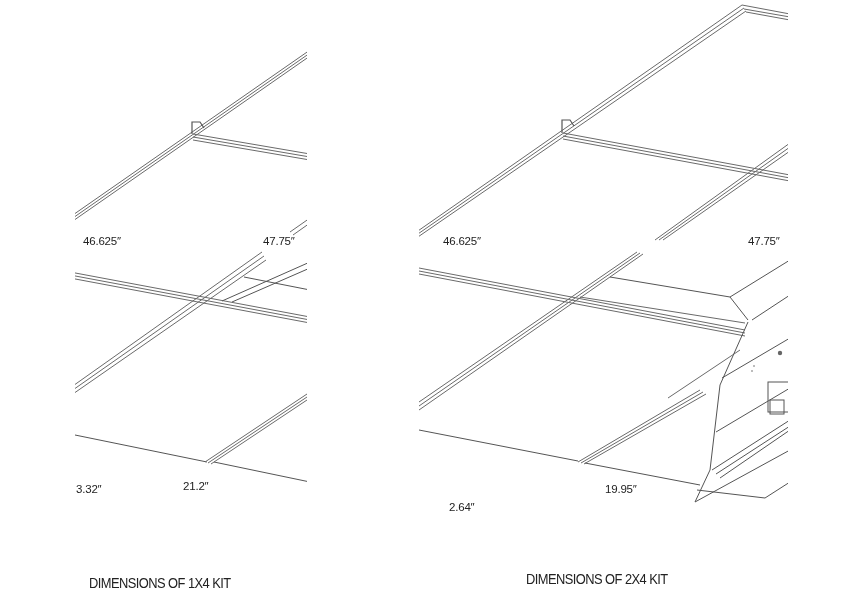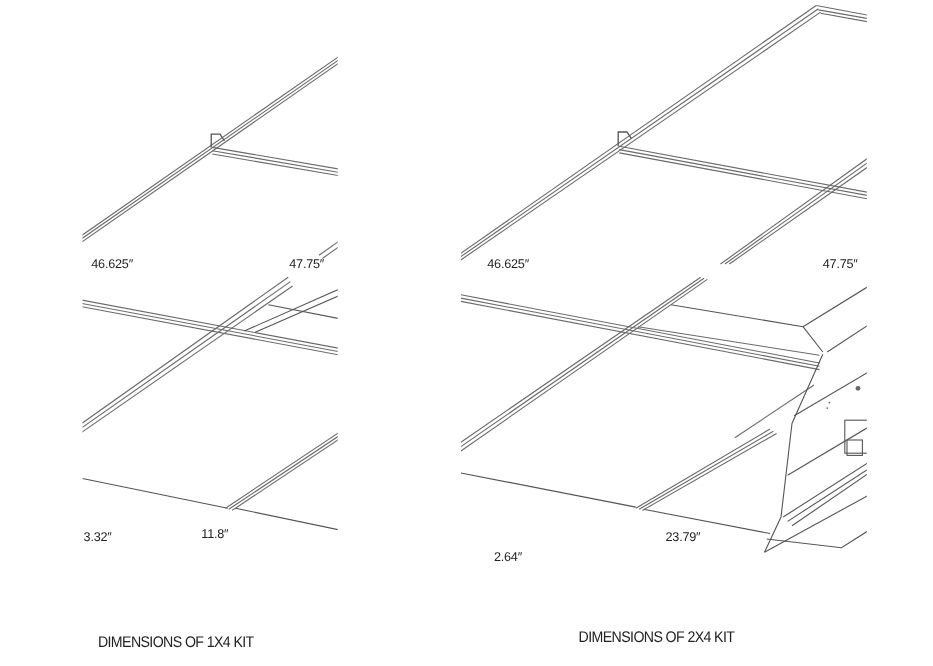--- a/index.html
+++ b/index.html
@@ -140,22 +140,22 @@
         <circle cx="780" cy="353" r="2.2" fill="#666"></circle>
         <circle cx="752" cy="371" r="0.8" fill="#666"></circle>
         <circle cx="754" cy="366" r="0.8" fill="#666"></circle>
       </g>
     </g>
   </svg>
 
   <span class="dim" style="left:83px;top:235px;">46.625″</span>
   <span class="dim" style="left:263px;top:235px;">47.75″</span>
   <span class="dim" style="left:76px;top:483px;">3.32″</span>
-  <span class="dim" style="left:183px;top:480px;">11.8″</span>
+  <span class="dim" style="left:183px;top:480px;">21.2″</span>
 
   <span class="dim" style="left:443px;top:235px;">46.625″</span>
   <span class="dim" style="left:748px;top:235px;">47.75″</span>
   <span class="dim" style="left:449px;top:501px;text-align:center;">2.64″</span>
-  <span class="dim" style="left:605px;top:483px;">23.79″</span>
+  <span class="dim" style="left:605px;top:483px;">19.95″</span>
 
   <span class="caption" style="left:89px;top:575px;">DIMENSIONS OF 1X4 KIT</span>
   <span class="caption" style="left:526px;top:571px;">DIMENSIONS OF 2X4 KIT</span>
 </div>
 
 </body></html>

